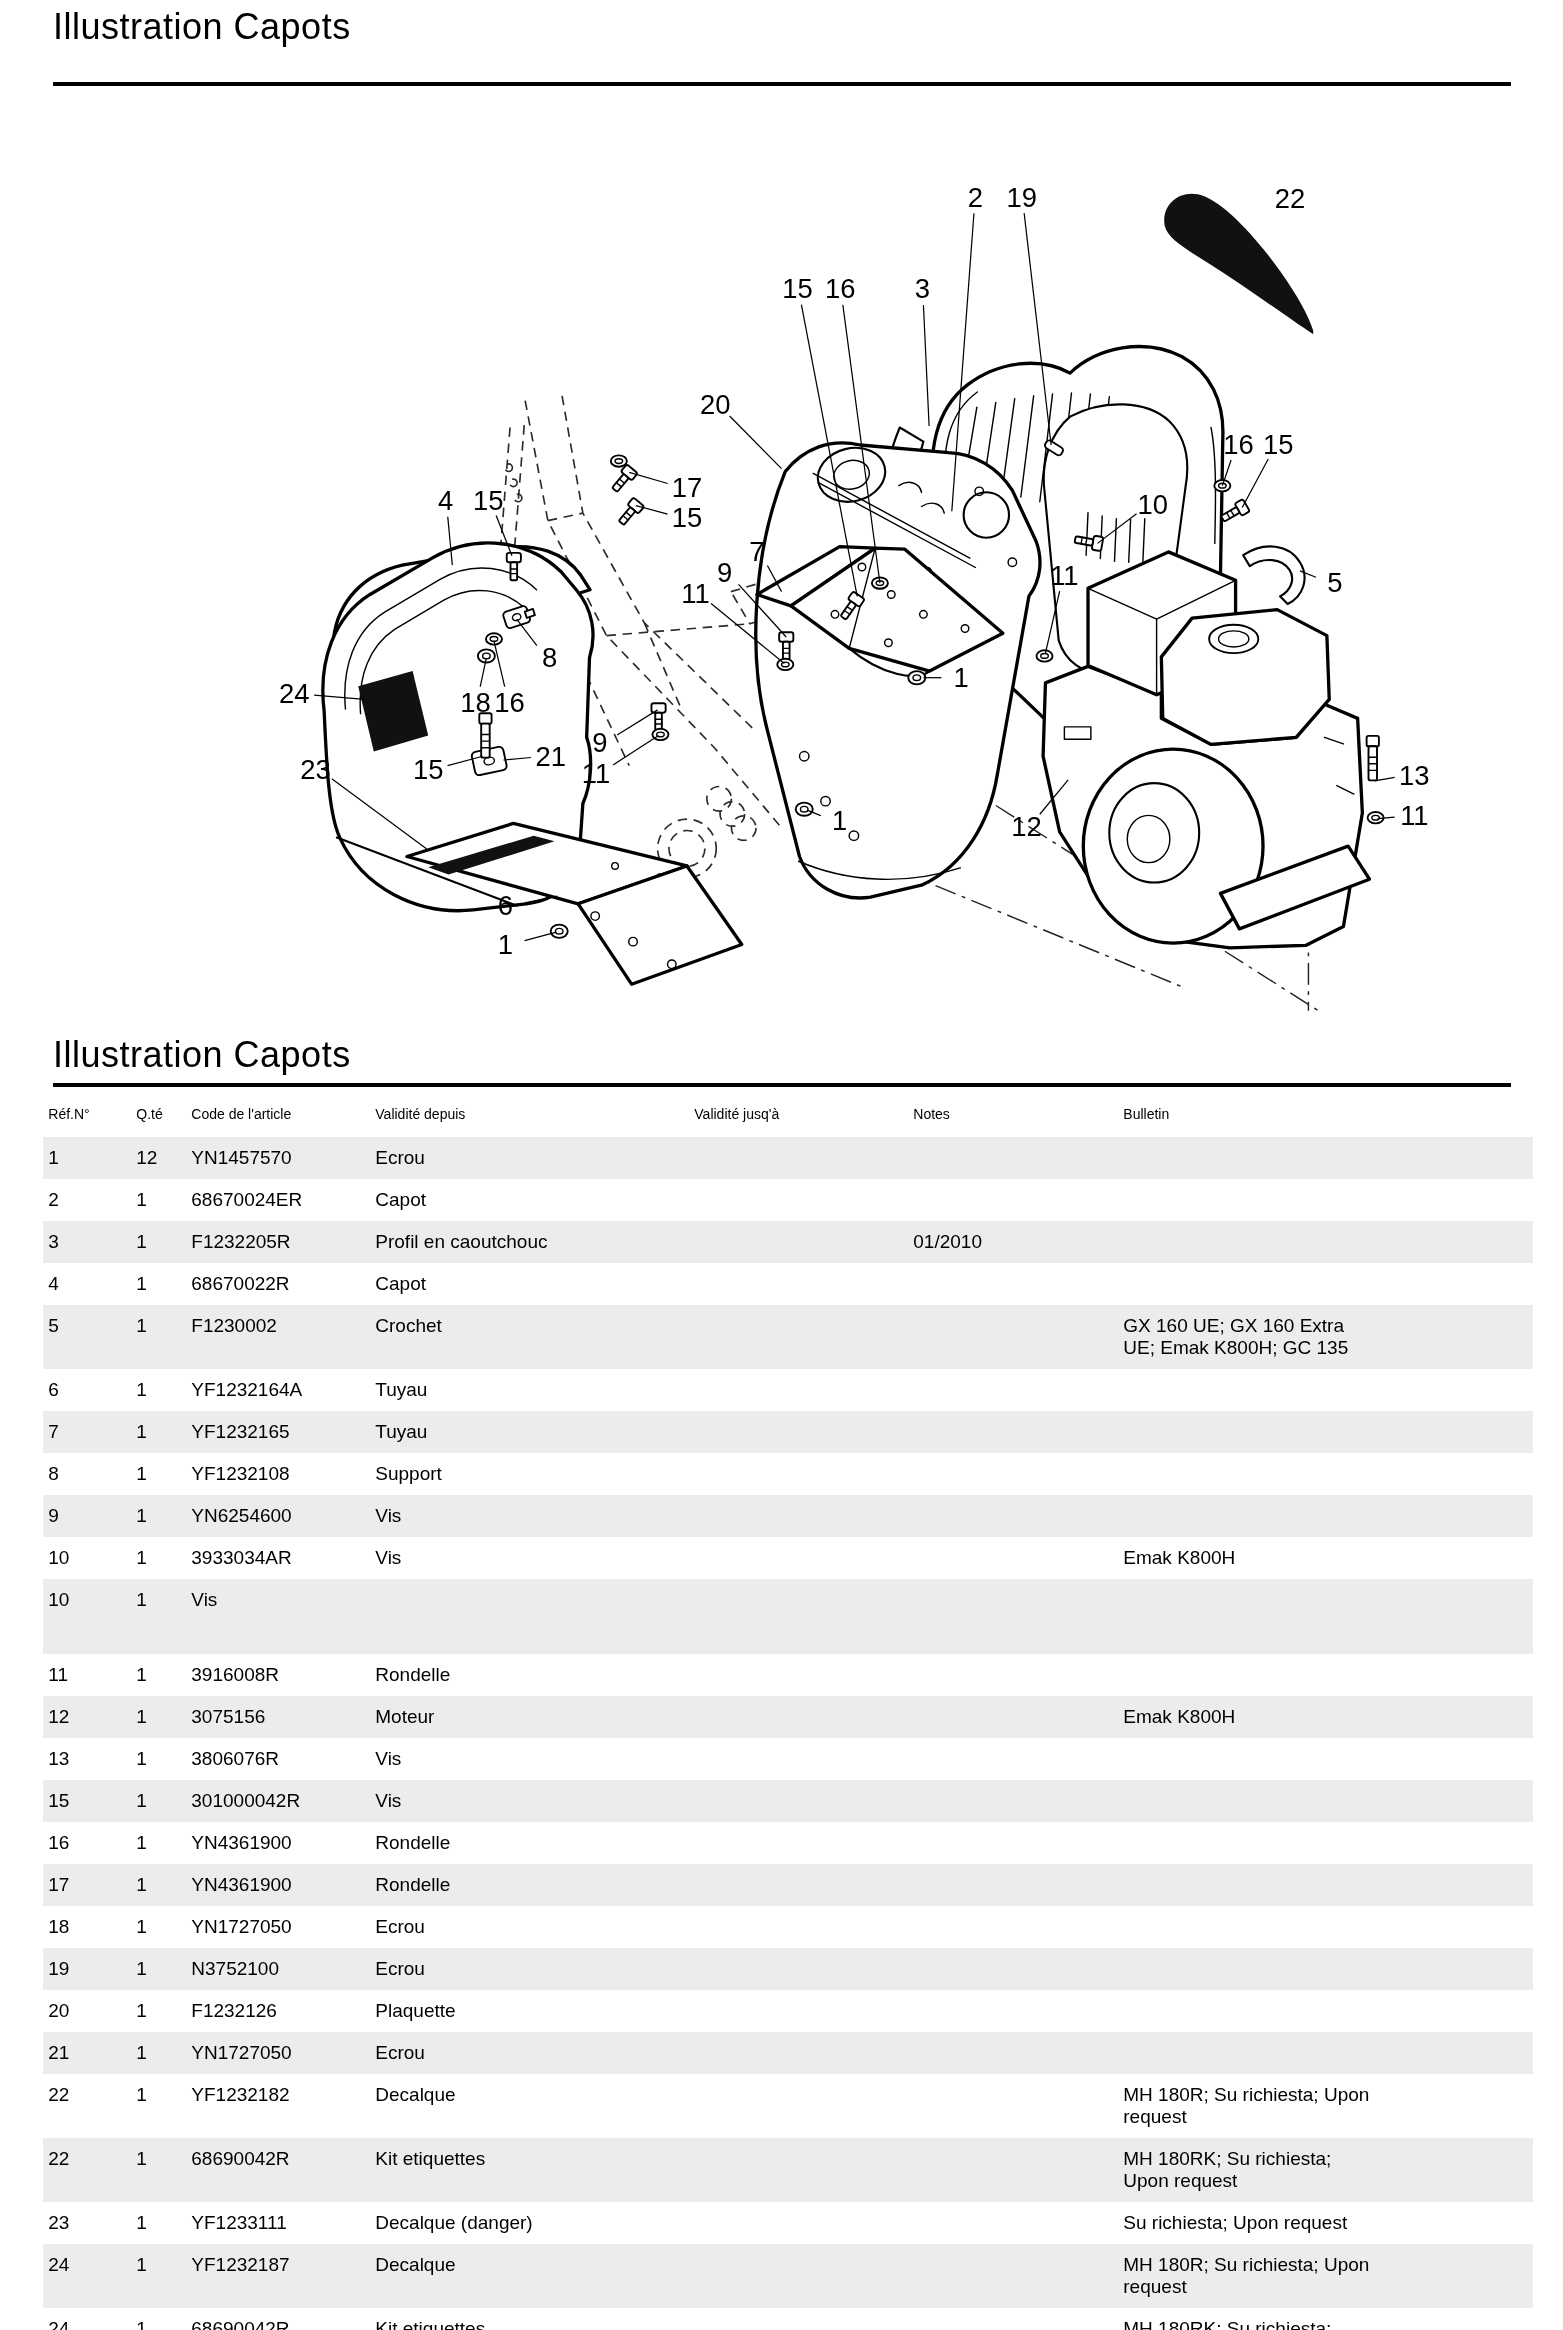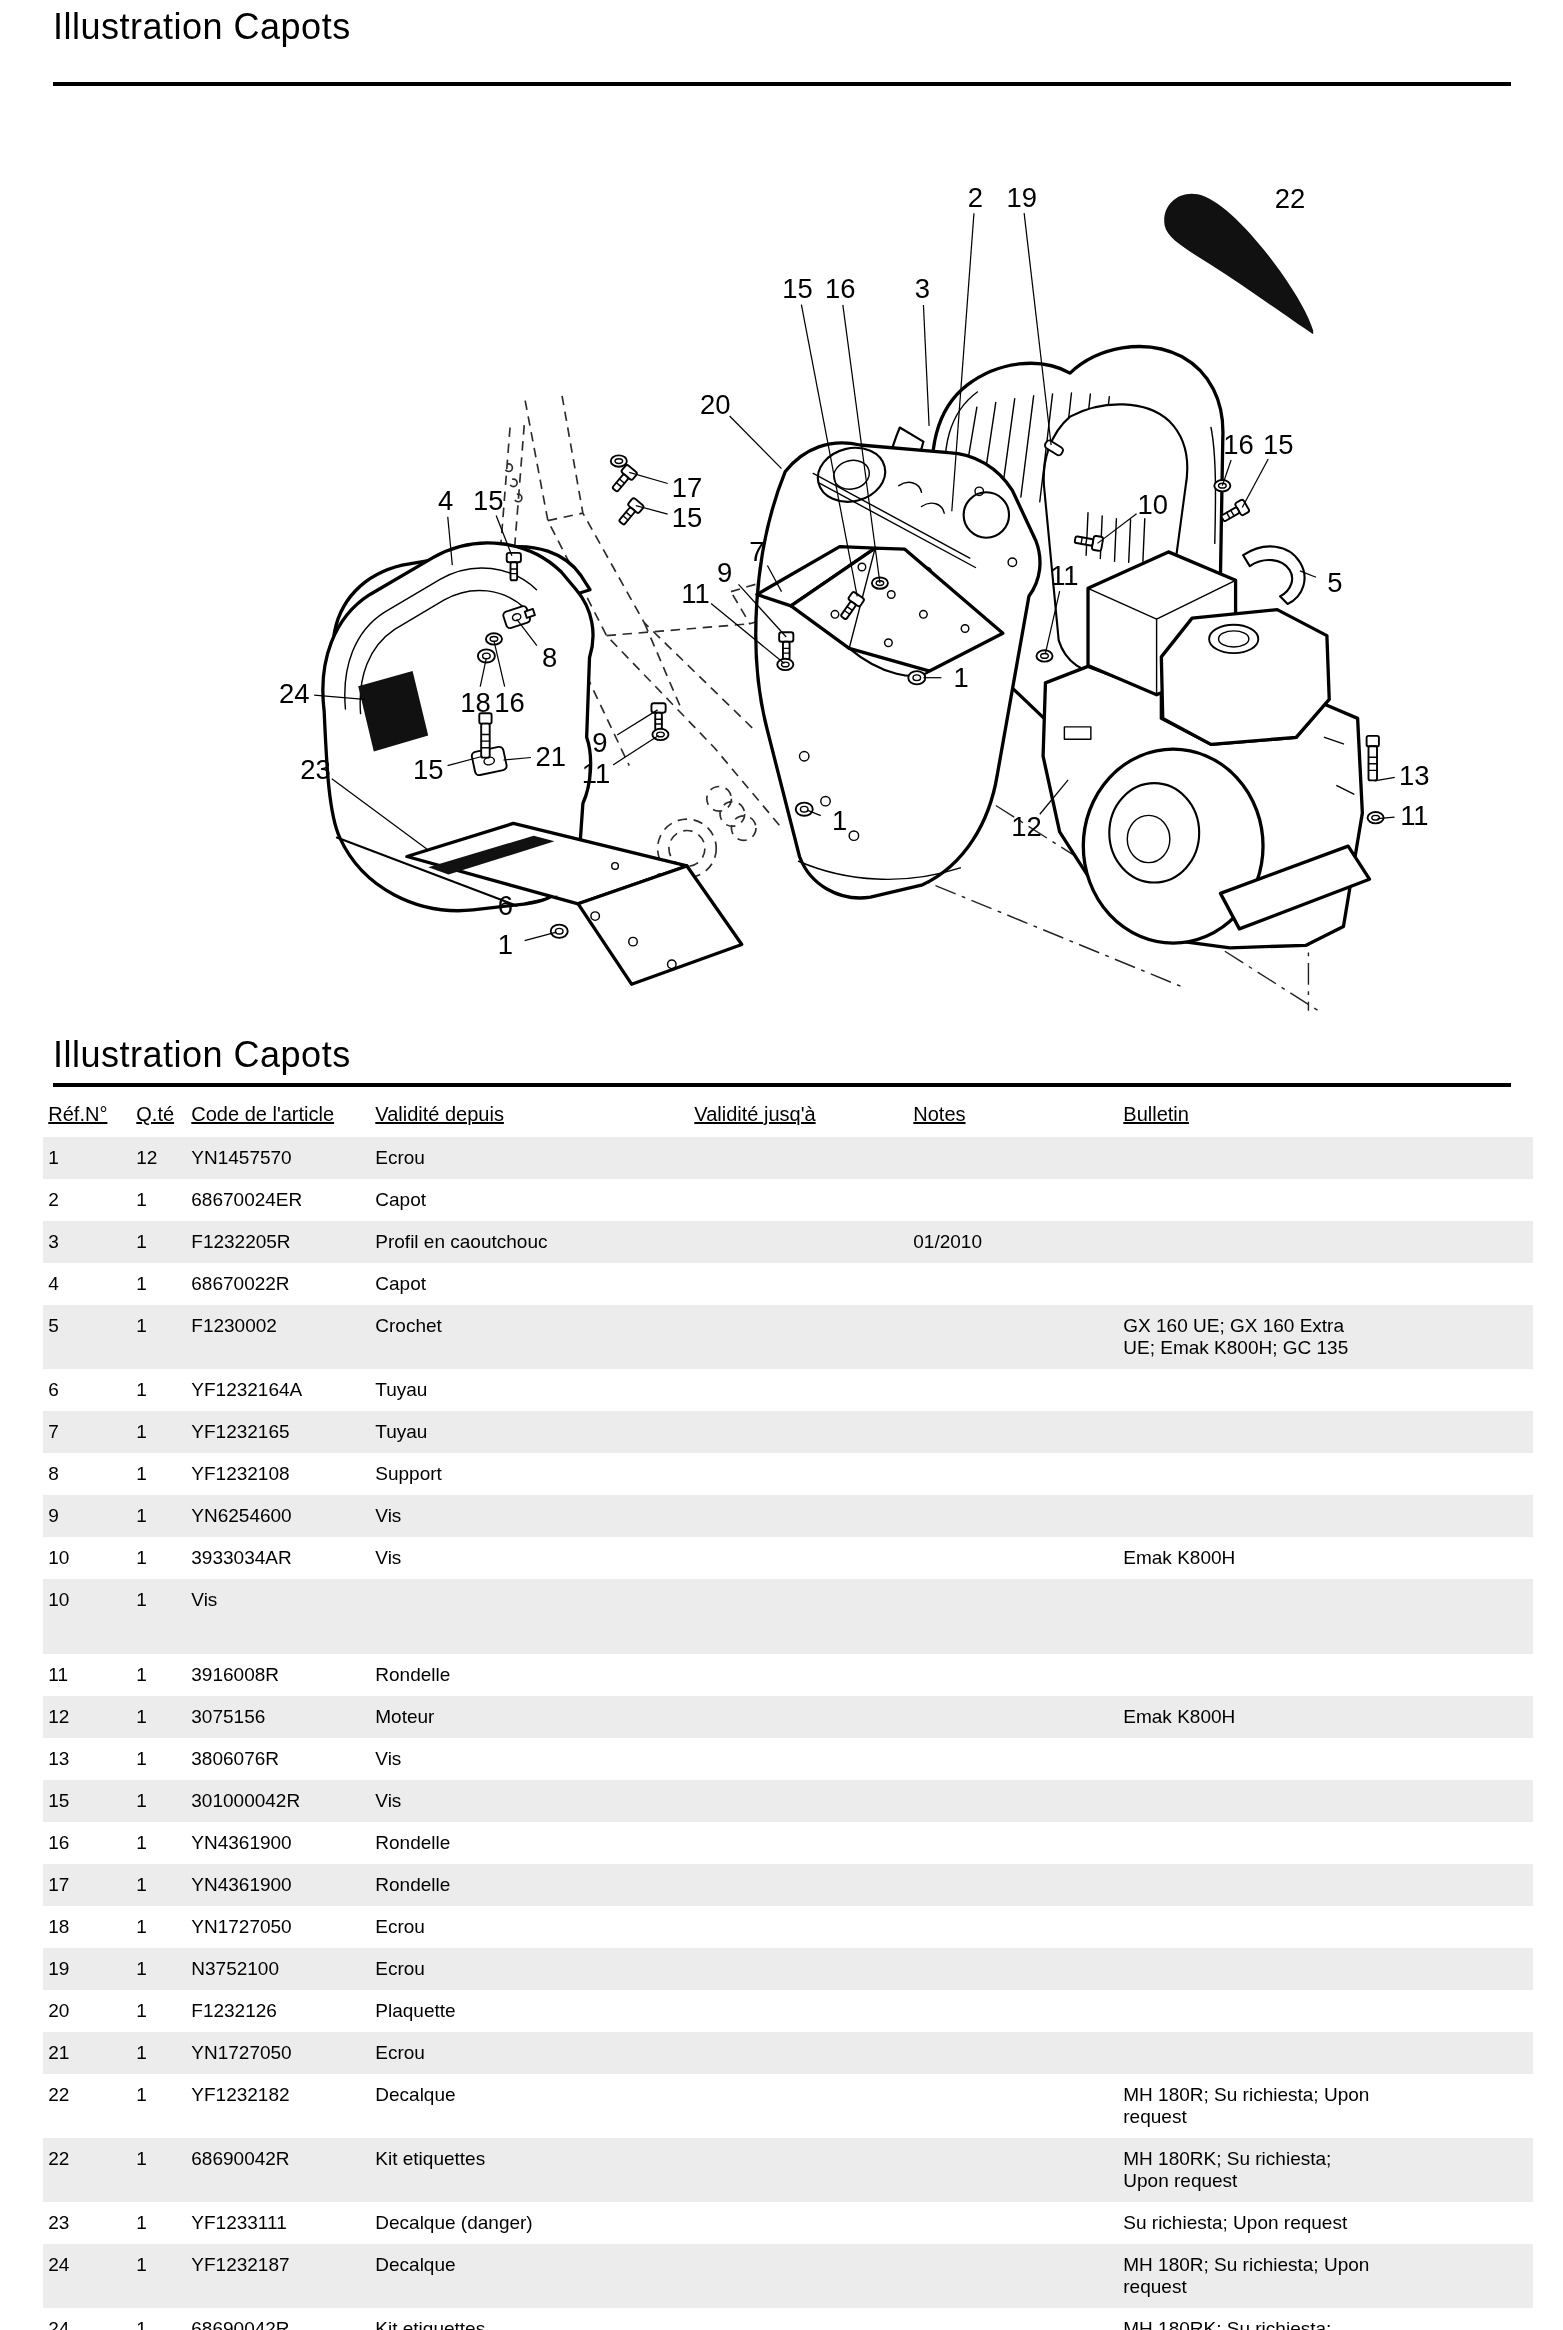--- a/index.html
+++ b/index.html
@@ -21,21 +21,21 @@
   .wf{fill:#fff;stroke:#000;stroke-width:4;stroke-linejoin:round;}
   .blk{fill:#111;stroke:none;}
   .dash{fill:none;stroke:#2b2b2b;stroke-width:3.5;stroke-dasharray:20 14;stroke-linejoin:round;}
   .dd{fill:none;stroke:#222;stroke-width:3;stroke-dasharray:46 14 8 14;}
   .callout-text{font-family:"Liberation Sans","DejaVu Sans",sans-serif;font-size:58px;fill:#000;}
   .leader{stroke:#000;stroke-width:2.6;fill:none;}
 
   
   .table{margin-left:-10.4px;width:1490px;}
   .thead,.row{display:grid;grid-template-columns:88px 55px 184px 319px 219px 210px 269px 147px;}
-  .th{font-size:20px;line-height:22px;padding:16px 4.7px 12.3px 5.7px;font-weight:400;text-decoration:underline;}
+  .th{font-size:14px;line-height:22px;padding:16px 4.7px 12.3px 5.7px;font-weight:400;}
   .row{min-height:42px;}
   .row.stripe{background:#ececec;}
   .cell{font-size:19px;line-height:22px;padding:10px 13.2px 10px 5.7px;overflow:visible;}
   .row.overflow{height:75px;}
   .row.overflow .cell{padding-bottom:0;}
 </style>
 </head>
 <body>
 
 <div class="page">

